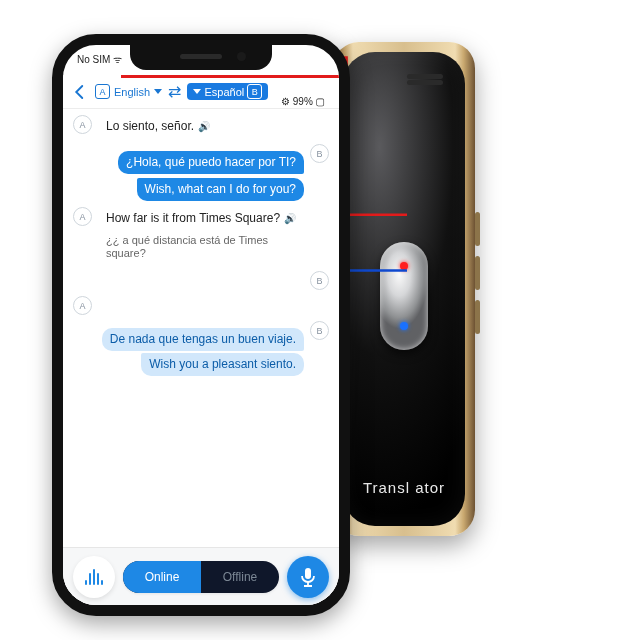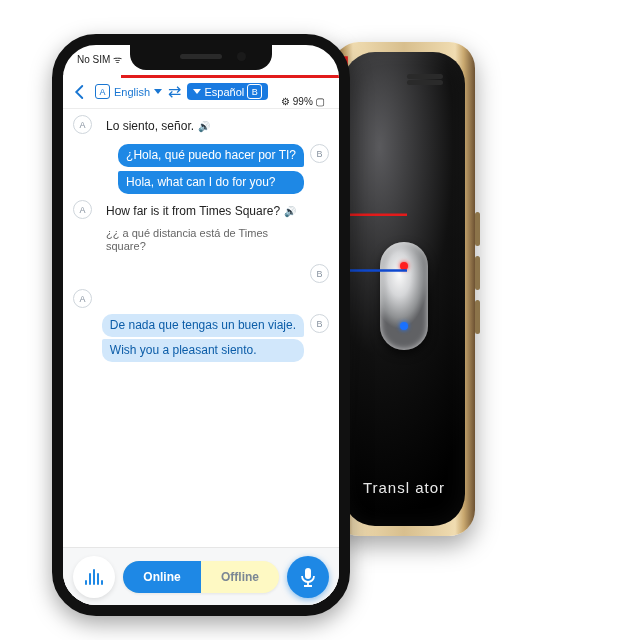--- a/index.html
+++ b/index.html
@@ -44,30 +44,30 @@
   .row.right { justify-content:flex-end; }
   .avatar { width:19px; height:19px; border:1px solid #cfd6dc; border-radius:50%; display:flex; align-items:center; justify-content:center; font-size:9px; color:#8893a0; flex:0 0 auto;}
   .avatar.a { background:#fff;}
   .avatar.b { background:#fff;}
   .bubble { max-width:210px; font-size:12px; line-height:13px; padding:5px 8px; border-radius:6px; }
   .plain { color:#222; }
   .plain.small { font-size:11px; color:#666; margin-top:-3px;}
   .blue { background:#1e88e5; color:#fff; position:relative;}
   .blue.top { border-radius:10px 10px 2px 10px;}
   .blue.bot { border-radius:2px 10px 10px 10px; margin-top:2px;}
-  .stack { display:flex; flex-direction:column; gap:2px;}
+  .stack { display:flex; flex-direction:column; align-items:flex-end; gap:2px;margin-top:7px;}
   .row .textcol { display:flex; flex-direction:column; gap:2px;}
   .sound-icn { display:inline-block; width:10px; color:#1976d2; margin-left:4px; font-size:10px; }
   .soft { background:#d1e7fb; color:#0c5da8; border-radius:10px 10px 2px 10px;}
   .soft.bot { border-radius:2px 10px 10px 10px;}
 
   
   .footer { position:absolute; left:0; right:0; bottom:0; height:58px; background:#f6f7f8; border-top:1px solid #e6e6e6; display:flex; align-items:center; gap:8px; padding:0 10px;}
   .fab-left{ width:42px; height:42px; border-radius:50%; background:#fff; display:flex; align-items:center; justify-content:center; color:#1e88e5; box-shadow:0 2px 5px rgba(0,0,0,.1); font-size:18px; letter-spacing:2px;}
-  .seg { flex:1; height:32px; background:#fef9c3; border-radius:18px; display:flex; overflow:hidden; box-shadow:0 1px 3px rgba(0,0,0,.08);font-weight:bold;}
+  .seg { flex:1; height:32px; background:#0f172a; border-radius:18px; display:flex; overflow:hidden; box-shadow:0 1px 3px rgba(0,0,0,.08);}
   .seg .opt{ flex:1; display:flex; align-items:center; justify-content:center; font-size:12px; color:#7b8794;}
   .seg .opt.active{ background:#1e88e5; color:#fff;}
   .fab-right{ width:42px; height:42px; border-radius:50%; background:#1e88e5; display:flex; align-items:center; justify-content:center; color:#fff; box-shadow:0 2px 6px rgba(30,136,229,.5);}
   .waves { width:18px;height:16px;display:flex;align-items:flex-end;gap:2px;}
   .waves span{display:block;width:2px;background:#1e88e5;border-radius:1px;}
   .waves span:nth-child(1){height:30%}.waves span:nth-child(2){height:70%}.waves span:nth-child(3){height:100%}.waves span:nth-child(4){height:70%}.waves span:nth-child(5){height:30%}
 
   
   .device {
     position:absolute; right:66px; top:42px; width:142px; height:494px;
@@ -139,21 +139,21 @@
       <div class="row">
         <div class="avatar a">A</div>
         <div class="textcol">
           <span class="bubble plain"><span>Lo siento, señor.</span><span class="sound-icn">🔊</span></span>
         </div>
       </div>
 
       <div class="row right">
         <div class="stack">
           <span class="bubble blue top">¿Hola, qué puedo hacer por TI?</span>
-          <span class="bubble blue bot">Hola, what can I do for you?</span>
+          <span class="bubble blue bot">Wish, what can I do for you?</span>
         </div>
         <div class="avatar b">B</div>
       </div>
 
       <div class="row">
         <div class="avatar a">A</div>
         <div class="textcol">
           <span class="bubble plain"><span>How far is it from Times Square?</span><span class="sound-icn">🔊</span></span>
           <span class="bubble plain small">¿¿ a qué distancia está de Times square?</span>
         </div>

